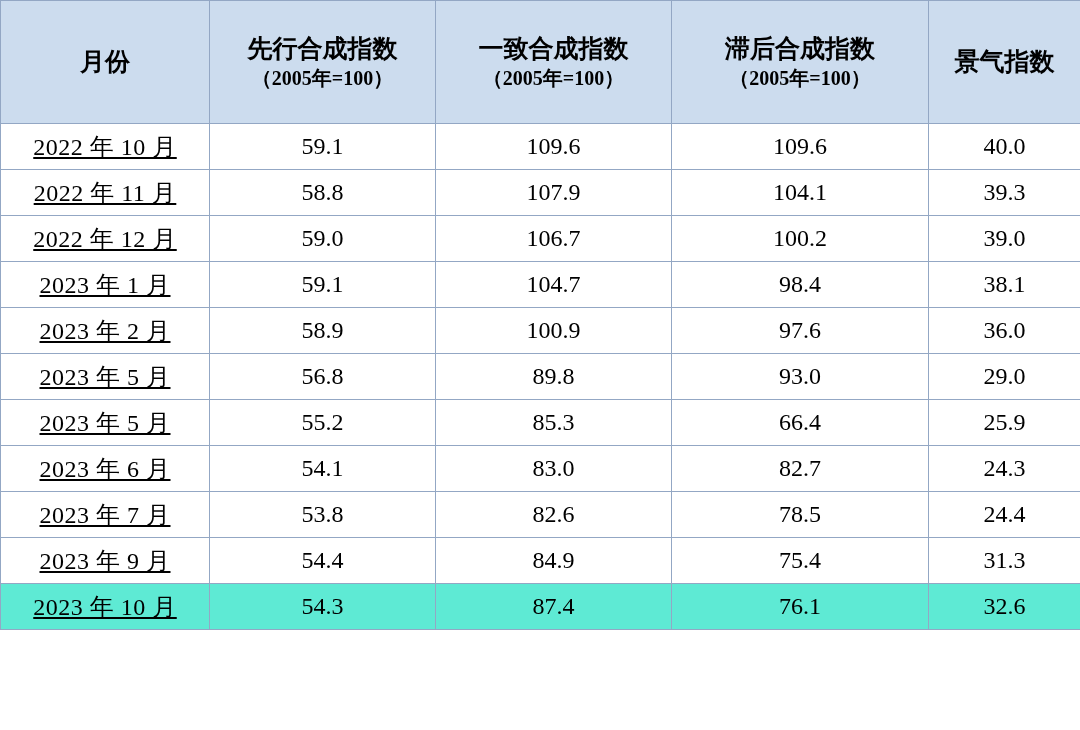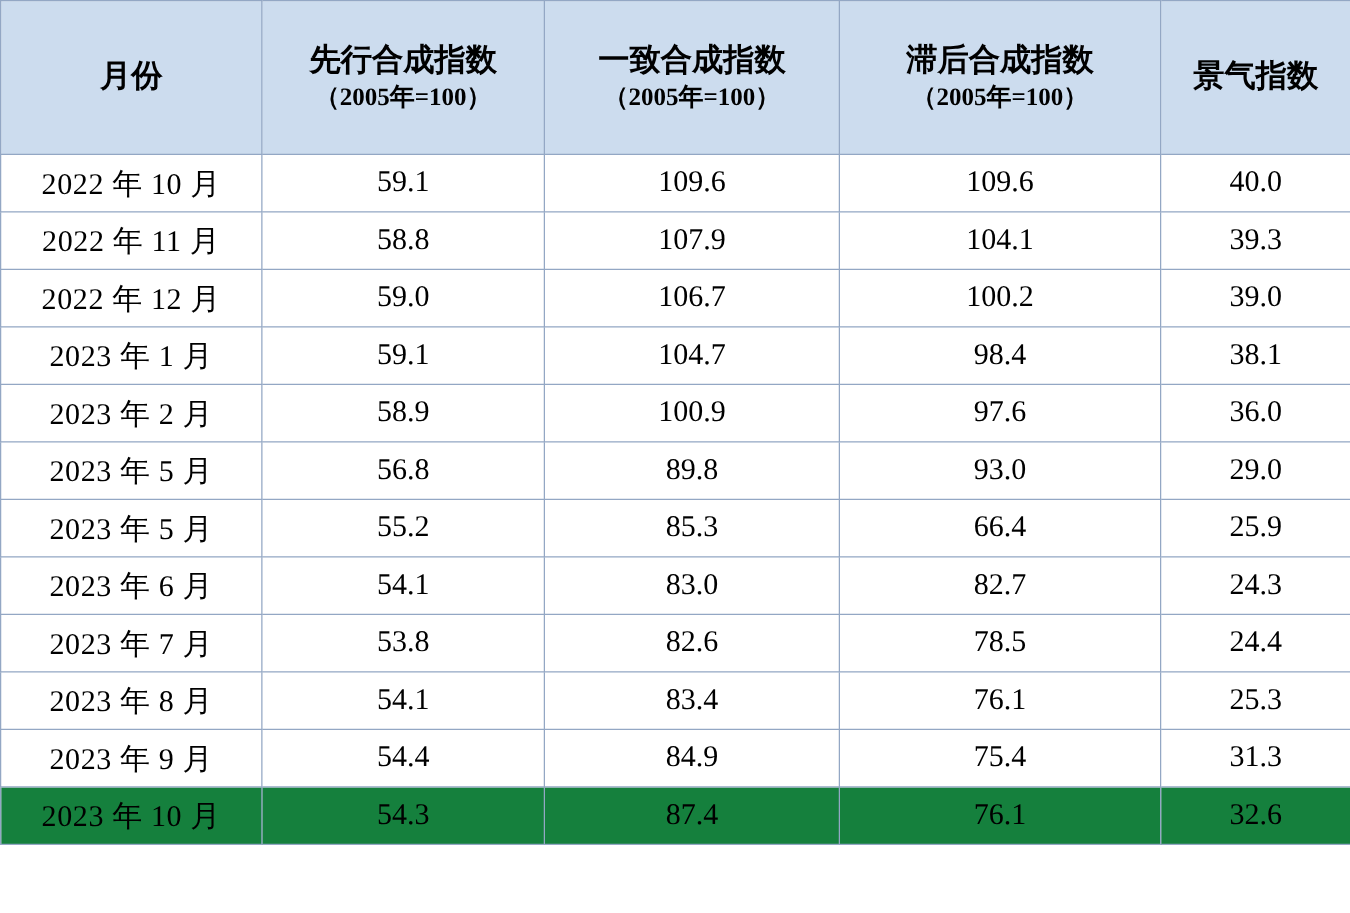--- a/index.html
+++ b/index.html
@@ -53,23 +53,24 @@
     font-weight: bold;
   }
   tbody td {
     height: 45px;
     font-size: 24px;
     background: #ffffff;
   }
   tbody td.month-cell {
     font-size: 24px;
     letter-spacing: 0.5px;
+    text-decoration: underline;
   }
   tbody tr.highlight td {
-    background: #15803d;
+    background: #5eead4;
   }
 </style>
 </head>
 <body>
 
 <div class="table-wrap">
   <table class="index-table">
     <colgroup>
       <col class="c0">
         <col class="c1">
@@ -157,27 +158,20 @@
         <td>24.3</td>
       </tr>
       <tr>
         <td class="month-cell">2023 年 7 月</td>
         <td>53.8</td>
         <td>82.6</td>
         <td>78.5</td>
         <td>24.4</td>
       </tr>
       <tr>
-        <td class="month-cell">2023 年 8 月</td>
-        <td>54.1</td>
-        <td>83.4</td>
-        <td>76.1</td>
-        <td>25.3</td>
-      </tr>
-      <tr>
         <td class="month-cell">2023 年 9 月</td>
         <td>54.4</td>
         <td>84.9</td>
         <td>75.4</td>
         <td>31.3</td>
       </tr>
       <tr class="highlight">
         <td class="month-cell">2023 年 10 月</td>
         <td>54.3</td>
         <td>87.4</td>

